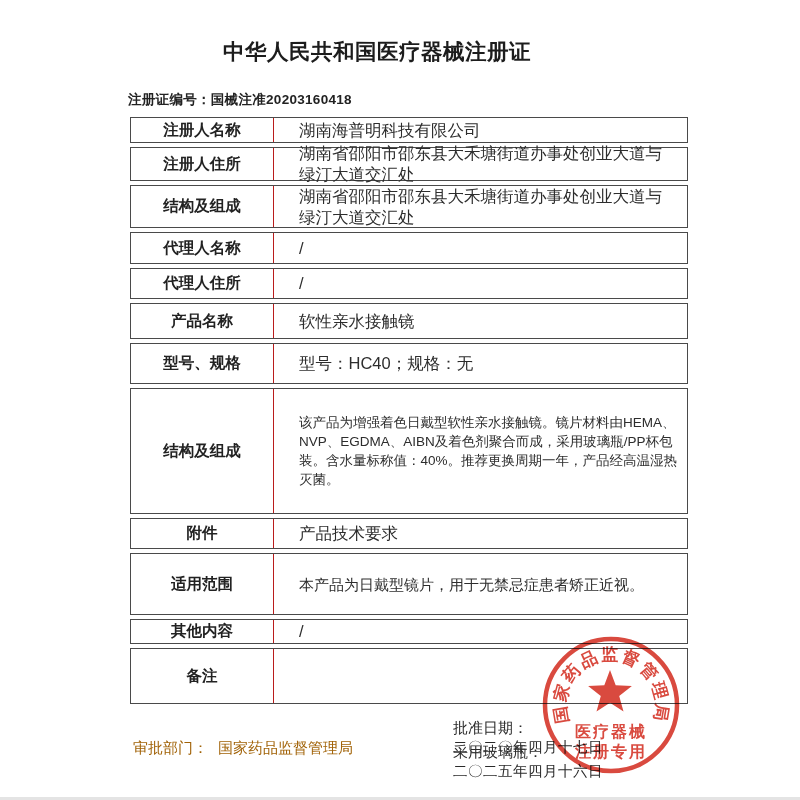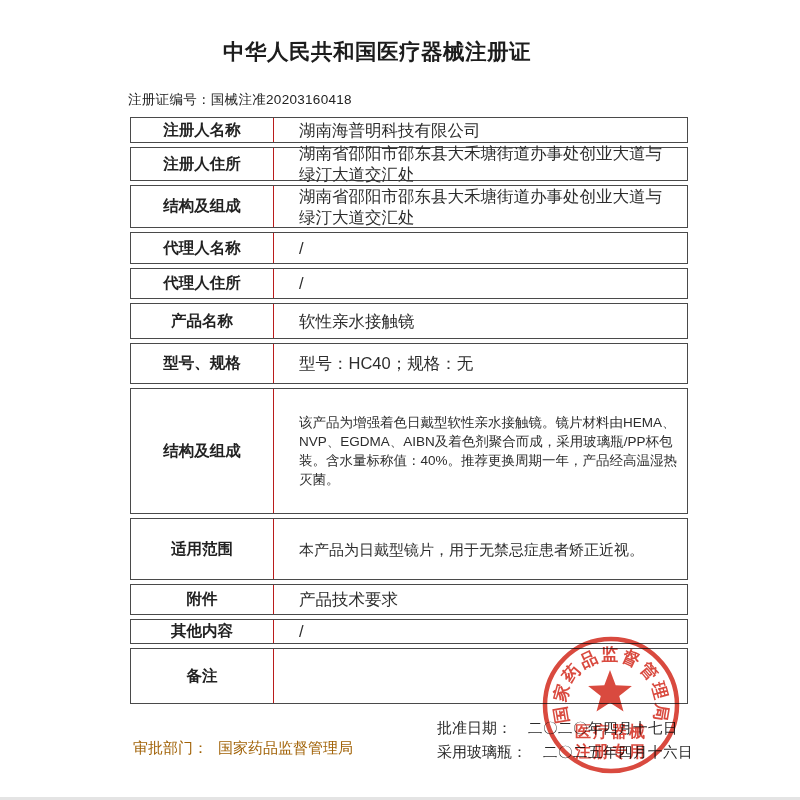--- a/index.html
+++ b/index.html
@@ -10,21 +10,21 @@
   .page{position:absolute;inset:0;}
 
   
   .title{
     position:absolute;top:37px;left:0;width:740px;margin:0;padding-left:14px;box-sizing:border-box;
     text-align:center;font-size:21.5px;font-weight:700;color:#1c1c1c;letter-spacing:0.5px;
   }
 
   
   .cert-no{
-    position:absolute;left:128px;top:91px;font-size:13.5px;font-weight:400;color:#222;
+    position:absolute;left:128px;top:91px;font-size:13.5px;font-weight:700;color:#222;
     letter-spacing:0.3px;
   }
 
   
   .cert-table{
     position:absolute;left:130px;top:117px;width:558px;box-sizing:border-box;
     display:flex;flex-direction:column;gap:4px;
   }
   .t-row{
     display:flex;box-sizing:border-box;border:1px solid #4a4a4a;background:#fff;
@@ -46,21 +46,21 @@
   .row-8 .cell-value{font-size:15px;}
 
   
   .dept-line{
     position:absolute;left:133px;top:739px;font-size:15px;color:#a16207;
     display:flex;gap:10px;white-space:nowrap;
   }
   .dates-block{
     position:absolute;left:437px;top:719px;font-size:15px;color:#2a2a2a;
   }
-  .date-line{display:flex;align-items:baseline;height:24px;white-space:nowrap;}
+  .date-line{display:flex;align-items:baseline;height:24px;white-space:nowrap;flex-direction:column;}
   .date-line .dval{font-size:14.5px;margin-left:16px;letter-spacing:0.5px;}
 
   
   .stamp{
     position:absolute;left:531px;top:625px;width:160px;height:160px;
     mix-blend-mode:multiply;opacity:0.92;pointer-events:none;
   }
   .stamp text{font-family:"Liberation Sans","DejaVu Sans",sans-serif;}
 
   
@@ -103,27 +103,27 @@
       <div class="cell-value">软性亲水接触镜</div>
     </div>
       <div class="t-row row-6">
       <div class="cell-label">型号、规格</div>
       <div class="cell-value">型号：HC40；规格：无</div>
     </div>
       <div class="t-row row-7">
       <div class="cell-label">结构及组成</div>
       <div class="cell-value">该产品为增强着色日戴型软性亲水接触镜。镜片材料由HEMA、NVP、EGDMA、AIBN及着色剂聚合而成，采用玻璃瓶/PP杯包装。含水量标称值：40%。推荐更换周期一年，产品经高温湿热灭菌。</div>
     </div>
+      <div class="t-row row-9">
+      <div class="cell-label">附件</div>
+      <div class="cell-value">产品技术要求</div>
+    </div>
       <div class="t-row row-8">
       <div class="cell-label">适用范围</div>
       <div class="cell-value">本产品为日戴型镜片，用于无禁忌症患者矫正近视。</div>
-    </div>
-      <div class="t-row row-9">
-      <div class="cell-label">附件</div>
-      <div class="cell-value">产品技术要求</div>
     </div>
       <div class="t-row row-10">
       <div class="cell-label">其他内容</div>
       <div class="cell-value">/</div>
     </div>
       <div class="t-row row-11">
       <div class="cell-label">备注</div>
       <div class="cell-value"></div>
     </div>
     </div>

